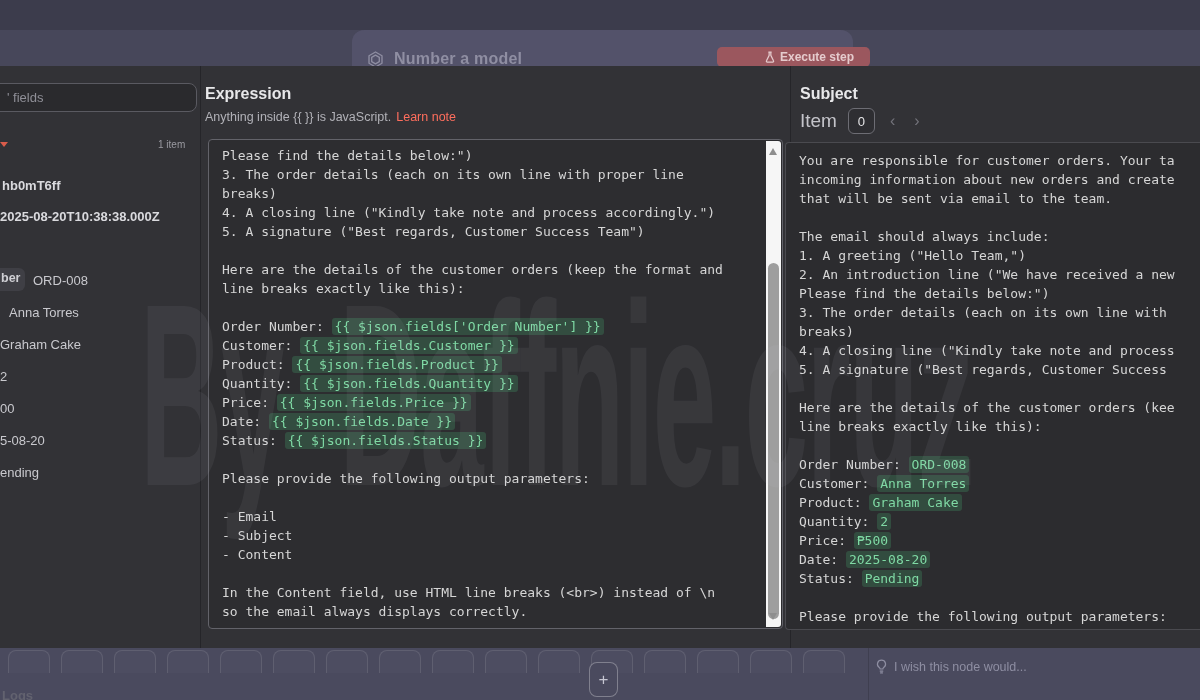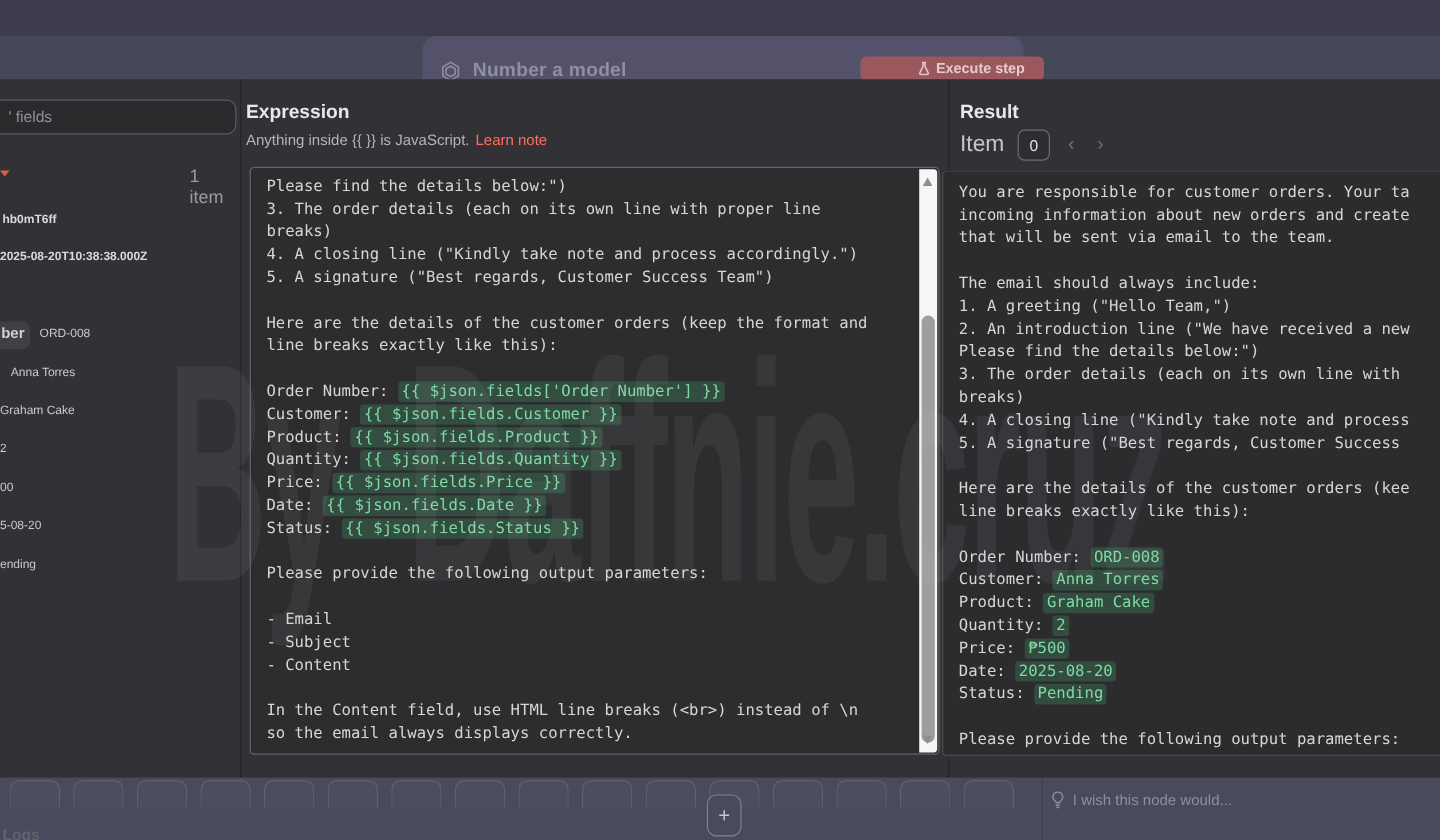--- a/index.html
+++ b/index.html
@@ -31,24 +31,24 @@
   #logs-label{left:2px;top:688px;color:#62626f;font-size:13px;font-weight:700;}
 
   
   #panel{left:0;top:66px;width:1200px;height:582px;background:#323236;z-index:10;}
   .vdiv{position:absolute;top:0;width:1px;height:582px;background:#252529;}
 
   
   #search-box{left:-40px;top:17px;width:237px;height:29px;border:1px solid #5a5a61;
               border-radius:8px;background:#2a2a2d;box-sizing:border-box;color:#8f8f97;
               font-size:13px;padding-left:46px;outline:none;font-family:"Liberation Sans",sans-serif;}
-  #item-count{left:158px;top:73px;width:38px;color:#9a9aa1;font-size:15px;}
+  #item-count{left:158px;top:73px;width:38px;color:#9a9aa1;font-size:10px;}
   #schema-caret{left:0px;top:76px;width:0;height:0;border-left:4px solid transparent;
                 border-right:4px solid transparent;border-top:5px solid #d95c4b;}
-  .lp-val{position:absolute;color:#c9c9ce;font-size:10px;white-space:nowrap;}
+  .lp-val{position:absolute;color:#c9c9ce;font-size:13px;white-space:nowrap;}
   .lp-strong{color:#dadade;font-weight:600;}
   .lp-pill{position:absolute;background:#3f3f45;border-radius:6px;height:23px;}
   #pill-text{left:1px;top:205px;color:#cfcfd4;font-size:12.5px;font-weight:600;}
 
   
   .sec-title{position:absolute;color:#e8e8ea;font-size:16px;font-weight:600;}
   #expr-sub{left:205px;top:44px;font-size:12.5px;color:#b2b2b8;}
   #learn-more{color:#ff6e5d;margin-left:5px;}
   #editor{left:208px;top:73px;width:575px;height:490px;background:#2d2d30;
           border:1px solid #63636a;border-radius:4px;box-sizing:border-box;}
@@ -176,21 +176,21 @@
       <div id="expr-code" class="code"><div class="cl"><span>Please find the details below:")</span></div><div class="cl"><span>3. The order details (each on its own line with proper line</span></div><div class="cl"><span>breaks)</span></div><div class="cl"><span>4. A closing line ("Kindly take note and process accordingly.")</span></div><div class="cl"><span>5. A signature ("Best regards, Customer Success Team")</span></div><div class="cl">&nbsp;</div><div class="cl"><span>Here are the details of the customer orders (keep the format and</span></div><div class="cl"><span>line breaks exactly like this):</span></div><div class="cl">&nbsp;</div><div class="cl"><span>Order Number: </span><span class="hl">{{ $json.fields['Order Number'] }}</span></div><div class="cl"><span>Customer: </span><span class="hl">{{ $json.fields.Customer }}</span></div><div class="cl"><span>Product: </span><span class="hl">{{ $json.fields.Product }}</span></div><div class="cl"><span>Quantity: </span><span class="hl">{{ $json.fields.Quantity }}</span></div><div class="cl"><span>Price: </span><span class="hl">{{ $json.fields.Price }}</span></div><div class="cl"><span>Date: </span><span class="hl">{{ $json.fields.Date }}</span></div><div class="cl"><span>Status: </span><span class="hl">{{ $json.fields.Status }}</span></div><div class="cl">&nbsp;</div><div class="cl"><span>Please provide the following output parameters:</span></div><div class="cl">&nbsp;</div><div class="cl"><span>- Email</span></div><div class="cl"><span>- Subject</span></div><div class="cl"><span>- Content</span></div><div class="cl">&nbsp;</div><div class="cl"><span>In the Content field, use HTML line breaks (&lt;br&gt;) instead of \n</span></div><div class="cl"><span>so the email always displays correctly.</span></div></div>
       <div id="scrollbar">
         <div id="sb-up" class="sb-arrow"></div>
         <div id="sb-thumb"></div>
         <div id="sb-down" class="sb-arrow"></div>
       </div>
     </div>
 
     <div class="vdiv" style="left:790px"></div>
 
-    <div class="sec-title" style="left:800px;top:19px">Result</div>
+    <div class="sec-title" style="left:800px;top:19px">Subject</div>
     <div id="item-row" class="abs">
       <span id="item-label">Item</span>
       <span id="item-box">0</span>
       <span class="chev">‹</span>
       <span class="chev">›</span>
     </div>
 
     <div id="result-box" class="abs">
       <div id="result-code" class="code"><div class="cl"><span>You are responsible for customer orders. Your ta</span></div><div class="cl"><span>incoming information about new orders and create</span></div><div class="cl"><span>that will be sent via email to the team.</span></div><div class="cl">&nbsp;</div><div class="cl"><span>The email should always include:</span></div><div class="cl"><span>1. A greeting ("Hello Team,")</span></div><div class="cl"><span>2. An introduction line ("We have received a new</span></div><div class="cl"><span>Please find the details below:")</span></div><div class="cl"><span>3. The order details (each on its own line with</span></div><div class="cl"><span>breaks)</span></div><div class="cl"><span>4. A closing line ("Kindly take note and process</span></div><div class="cl"><span>5. A signature ("Best regards, Customer Success</span></div><div class="cl">&nbsp;</div><div class="cl"><span>Here are the details of the customer orders (kee</span></div><div class="cl"><span>line breaks exactly like this):</span></div><div class="cl">&nbsp;</div><div class="cl"><span>Order Number: </span><span class="hl">ORD-008</span></div><div class="cl"><span>Customer: </span><span class="hl">Anna Torres</span></div><div class="cl"><span>Product: </span><span class="hl">Graham Cake</span></div><div class="cl"><span>Quantity: </span><span class="hl">2</span></div><div class="cl"><span>Price: </span><span class="hl">₱500</span></div><div class="cl"><span>Date: </span><span class="hl">2025-08-20</span></div><div class="cl"><span>Status: </span><span class="hl">Pending</span></div><div class="cl">&nbsp;</div><div class="cl"><span>Please provide the following output parameters:</span></div></div>
     </div>

